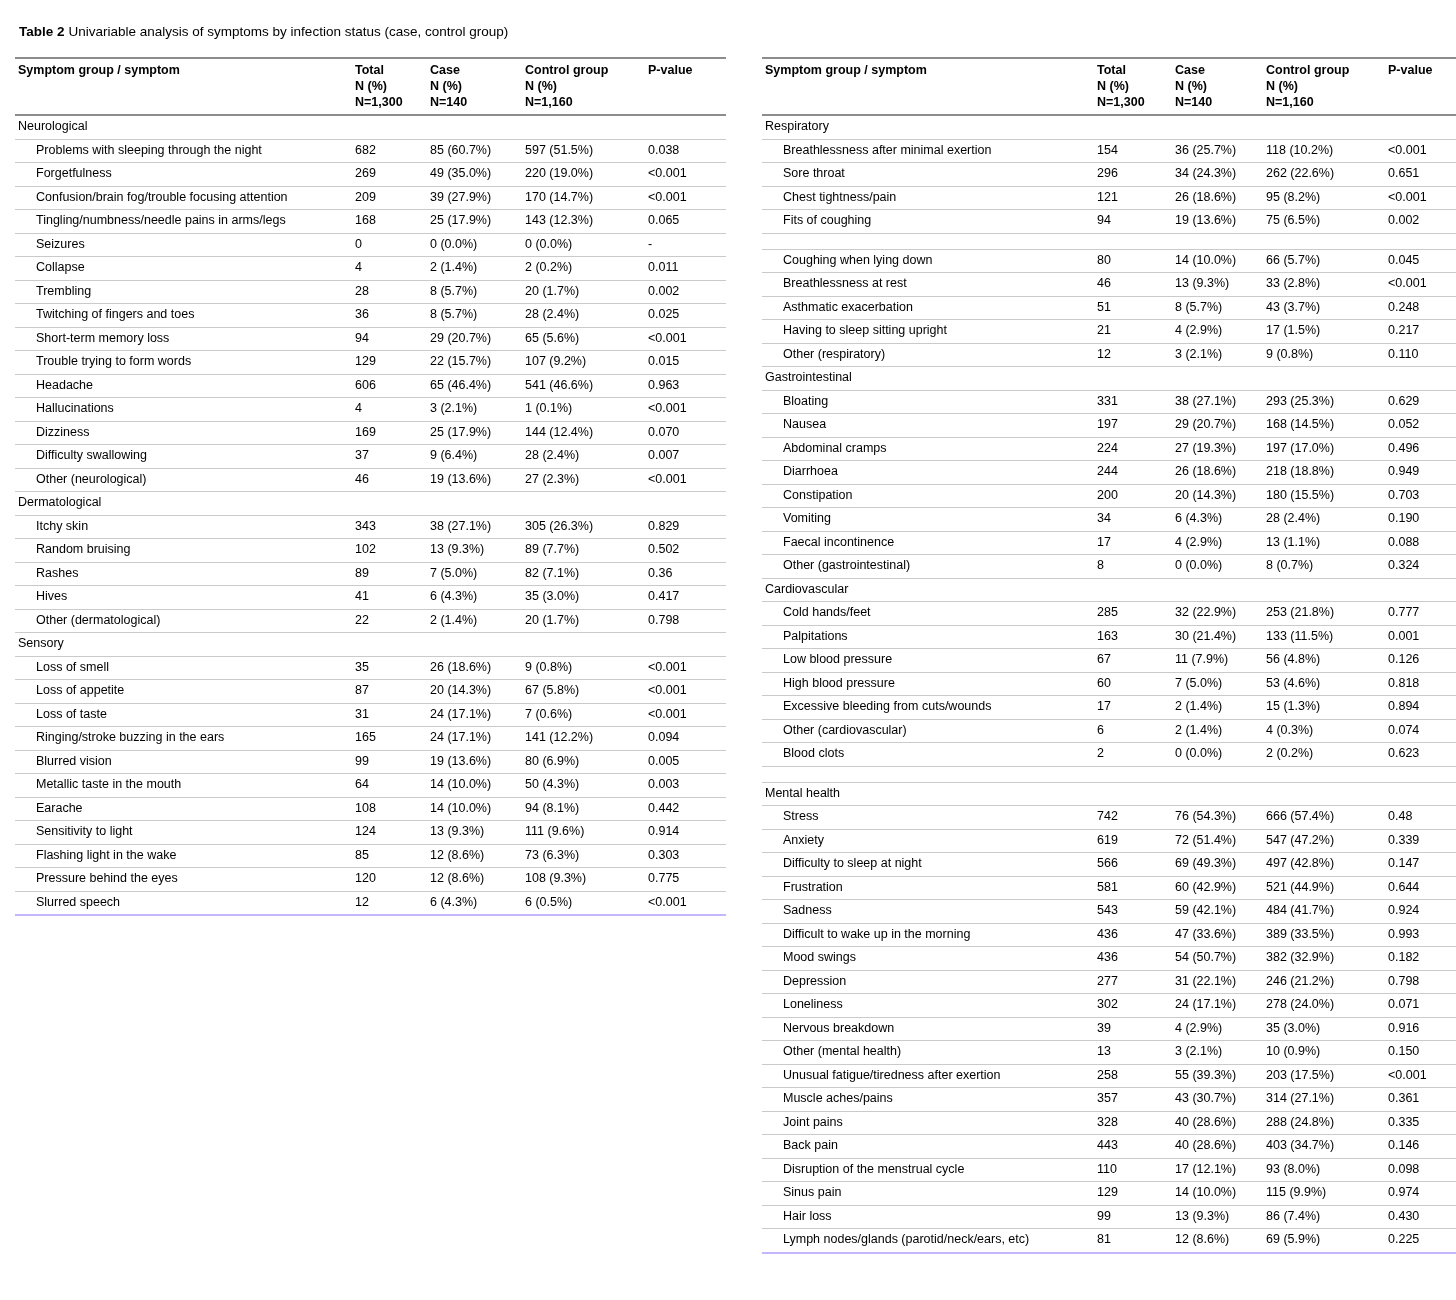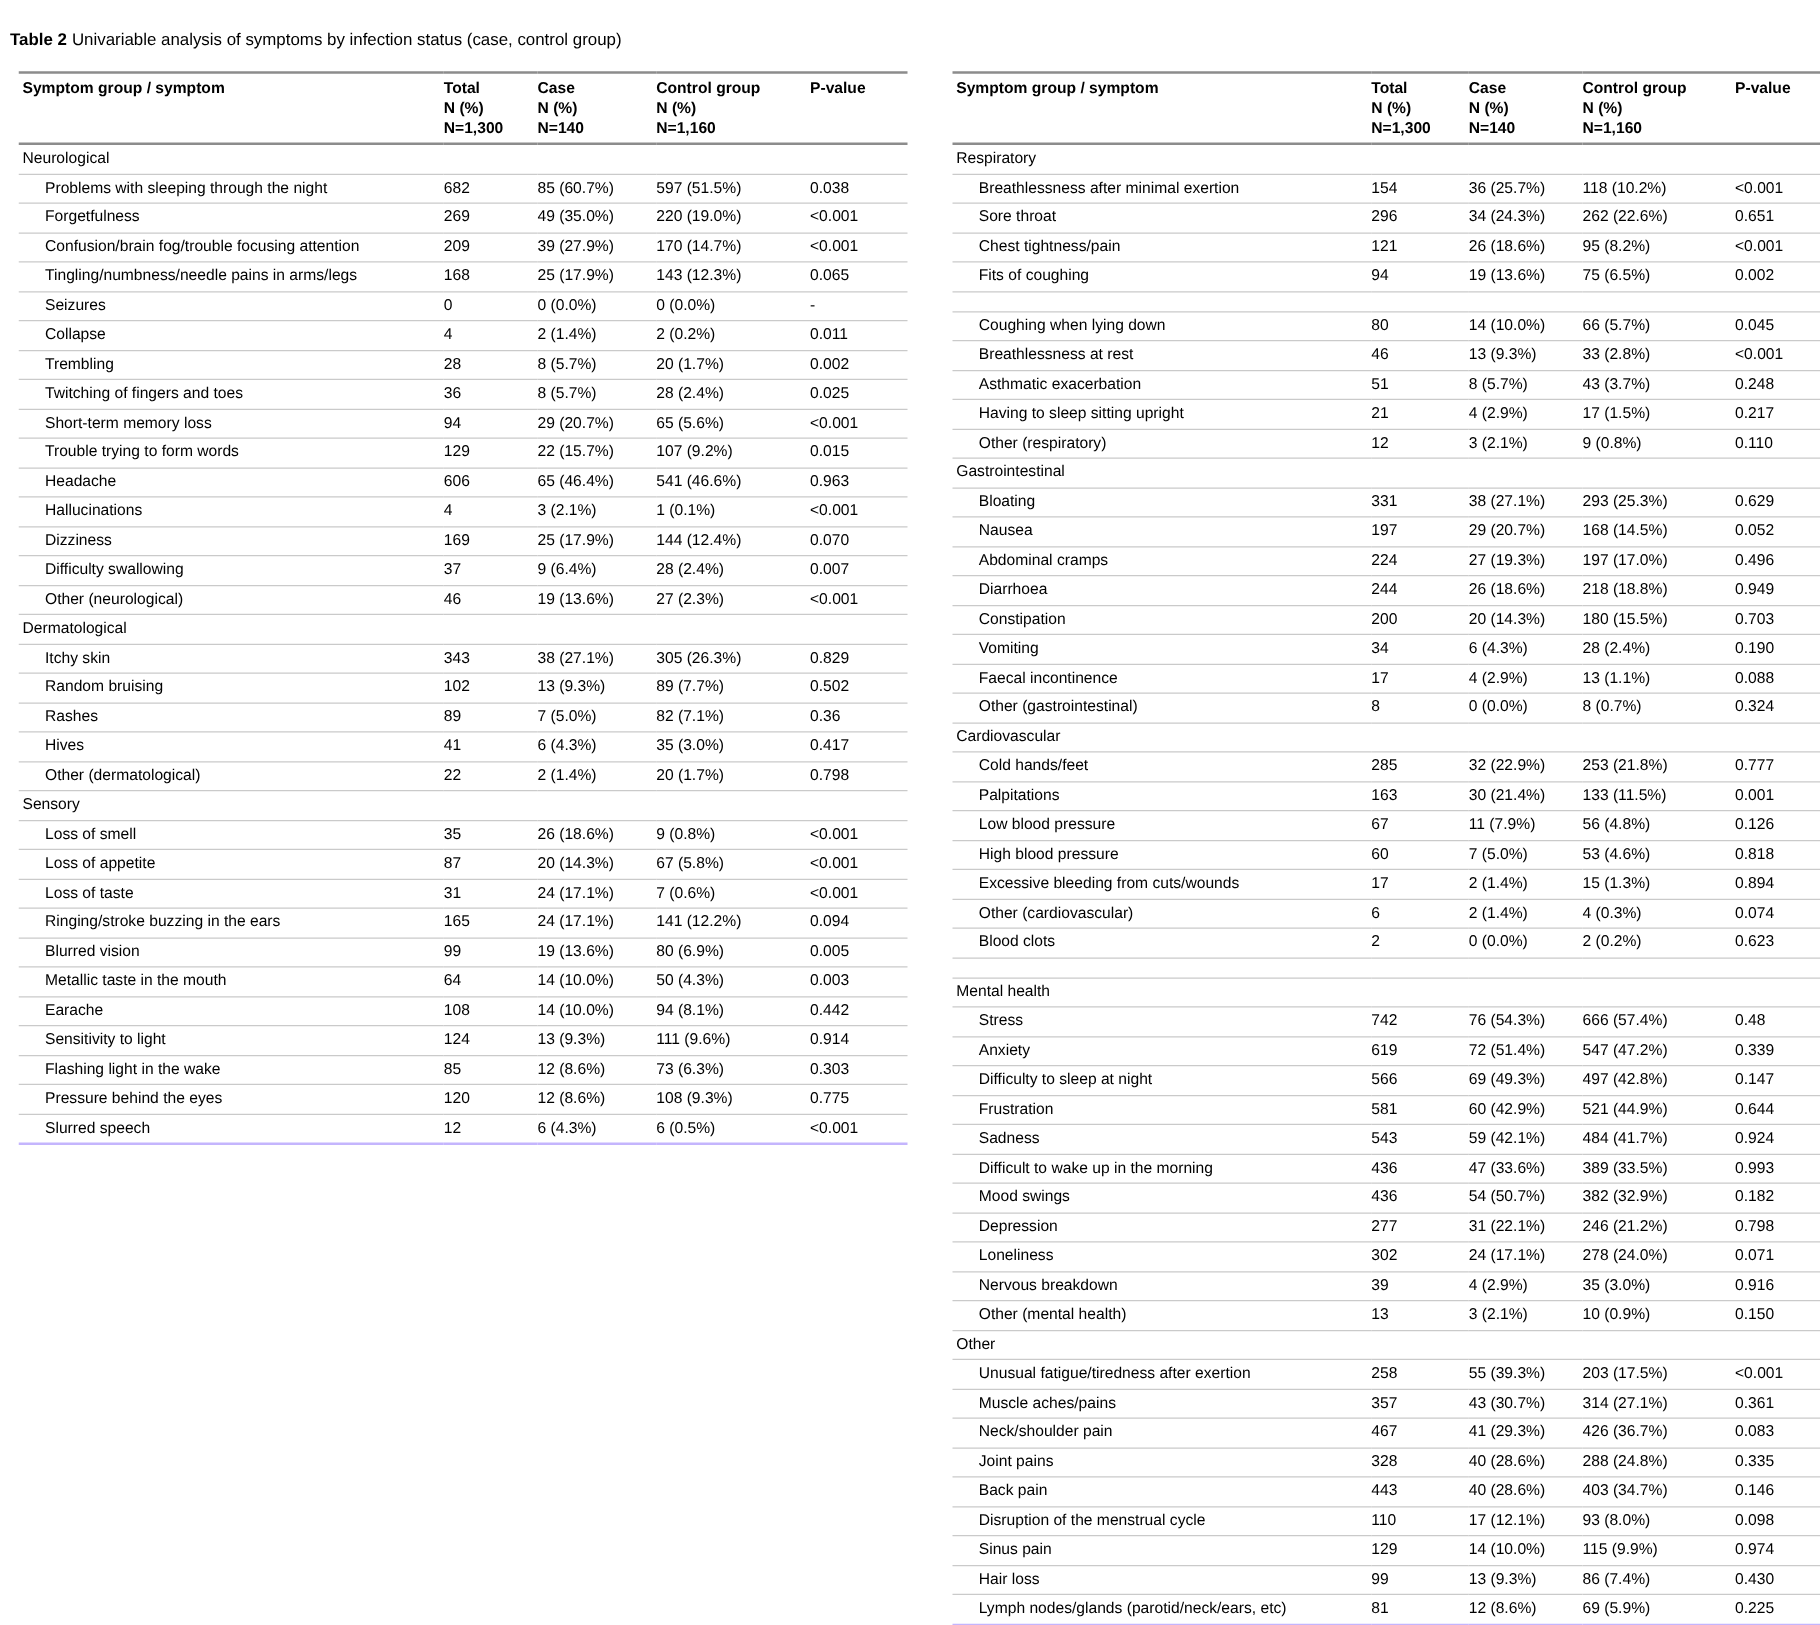--- a/index.html
+++ b/index.html
@@ -7,21 +7,21 @@
     width: 1456px;
     height: 1300px;
     background: #ffffff;
     color: #000000;
     font-family: "Liberation Sans", sans-serif;
     position: relative;
     overflow: hidden;
   }
   .page-title {
     position: absolute;
-    left: 8px;
+    left: 19px;
     top: 24px;
     font-size: 13.5px;
     white-space: nowrap;
   }
   .page-title .t-bold { font-weight: bold; }
   .page-title .t-rest { margin-left: 4px; }
 
   table.tbl {
     position: absolute;
     top: 57px;
@@ -634,44 +634,34 @@
         <td class="val">0.916</td>
       </tr>
       <tr>
         <td class="symptom">Other (mental health)</td>
         <td class="val">13</td>
         <td class="val">3 (2.1%)</td>
         <td class="val">10 (0.9%)</td>
         <td class="val">0.150</td>
       </tr>
       <tr>
-        <td colspan="5" class="section-name">Other</td>
-      </tr>
-      <tr>
         <td class="symptom">Unusual fatigue/tiredness after exertion</td>
         <td class="val">258</td>
         <td class="val">55 (39.3%)</td>
         <td class="val">203 (17.5%)</td>
         <td class="val">&lt;0.001</td>
       </tr>
       <tr>
         <td class="symptom">Muscle aches/pains</td>
         <td class="val">357</td>
         <td class="val">43 (30.7%)</td>
         <td class="val">314 (27.1%)</td>
         <td class="val">0.361</td>
       </tr>
       <tr>
-        <td class="symptom">Neck/shoulder pain</td>
-        <td class="val">467</td>
-        <td class="val">41 (29.3%)</td>
-        <td class="val">426 (36.7%)</td>
-        <td class="val">0.083</td>
-      </tr>
-      <tr>
         <td class="symptom">Joint pains</td>
         <td class="val">328</td>
         <td class="val">40 (28.6%)</td>
         <td class="val">288 (24.8%)</td>
         <td class="val">0.335</td>
       </tr>
       <tr>
         <td class="symptom">Back pain</td>
         <td class="val">443</td>
         <td class="val">40 (28.6%)</td>

